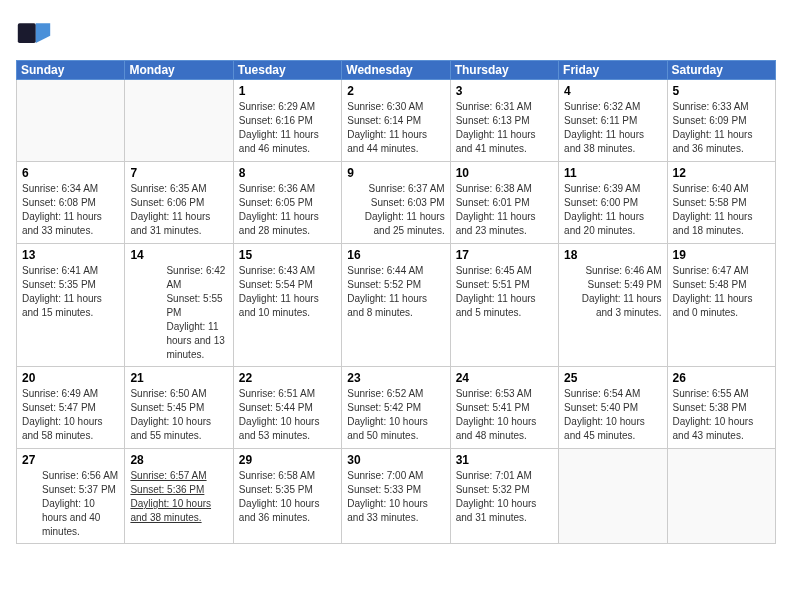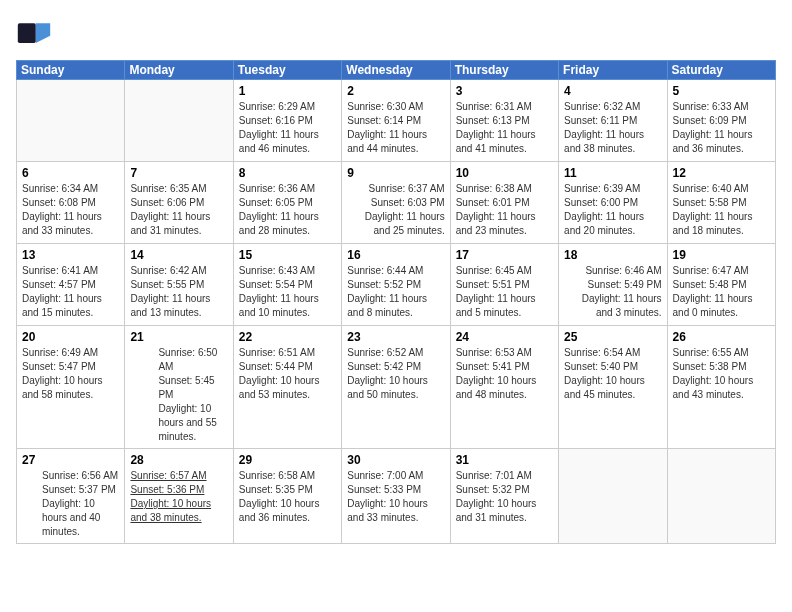--- a/index.html
+++ b/index.html
@@ -194,26 +194,26 @@
           <span class="day-number">12</span>
           <div class="day-info" style="white-space: pre-line;">Sunrise: 6:40 AM
 Sunset: 5:58 PM
 Daylight: 11 hours and 18 minutes.</div>
         </td>
       </tr>
       <tr class="week-row">
         <td>
           <span class="day-number">13</span>
           <div class="day-info" style="white-space: pre-line;">Sunrise: 6:41 AM
-Sunset: 4:57 PM
+Sunset: 5:35 PM
 Daylight: 11 hours and 15 minutes.</div>
         </td>
         <td>
           <span class="day-number">14</span>
-          <div class="day-info" style="white-space: pre-line;">Sunrise: 6:42 AM
+          <div class="day-info" style="white-space: pre-line; margin-left: 36px;">Sunrise: 6:42 AM
 Sunset: 5:55 PM
 Daylight: 11 hours and 13 minutes.</div>
         </td>
         <td>
           <span class="day-number">15</span>
           <div class="day-info" style="white-space: pre-line;">Sunrise: 6:43 AM
 Sunset: 5:54 PM
 Daylight: 11 hours and 10 minutes.</div>
         </td>
         <td>
@@ -243,21 +243,21 @@
       </tr>
       <tr class="week-row">
         <td>
           <span class="day-number">20</span>
           <div class="day-info" style="white-space: pre-line;">Sunrise: 6:49 AM
 Sunset: 5:47 PM
 Daylight: 10 hours and 58 minutes.</div>
         </td>
         <td>
           <span class="day-number">21</span>
-          <div class="day-info" style="white-space: pre-line; margin-left: 28px;">Sunrise: 6:50 AM
+          <div class="day-info" style="white-space: pre-line;">Sunrise: 6:50 AM
 Sunset: 5:45 PM
 Daylight: 10 hours and 55 minutes.</div>
         </td>
         <td>
           <span class="day-number">22</span>
           <div class="day-info" style="white-space: pre-line;">Sunrise: 6:51 AM
 Sunset: 5:44 PM
 Daylight: 10 hours and 53 minutes.</div>
         </td>
         <td>

